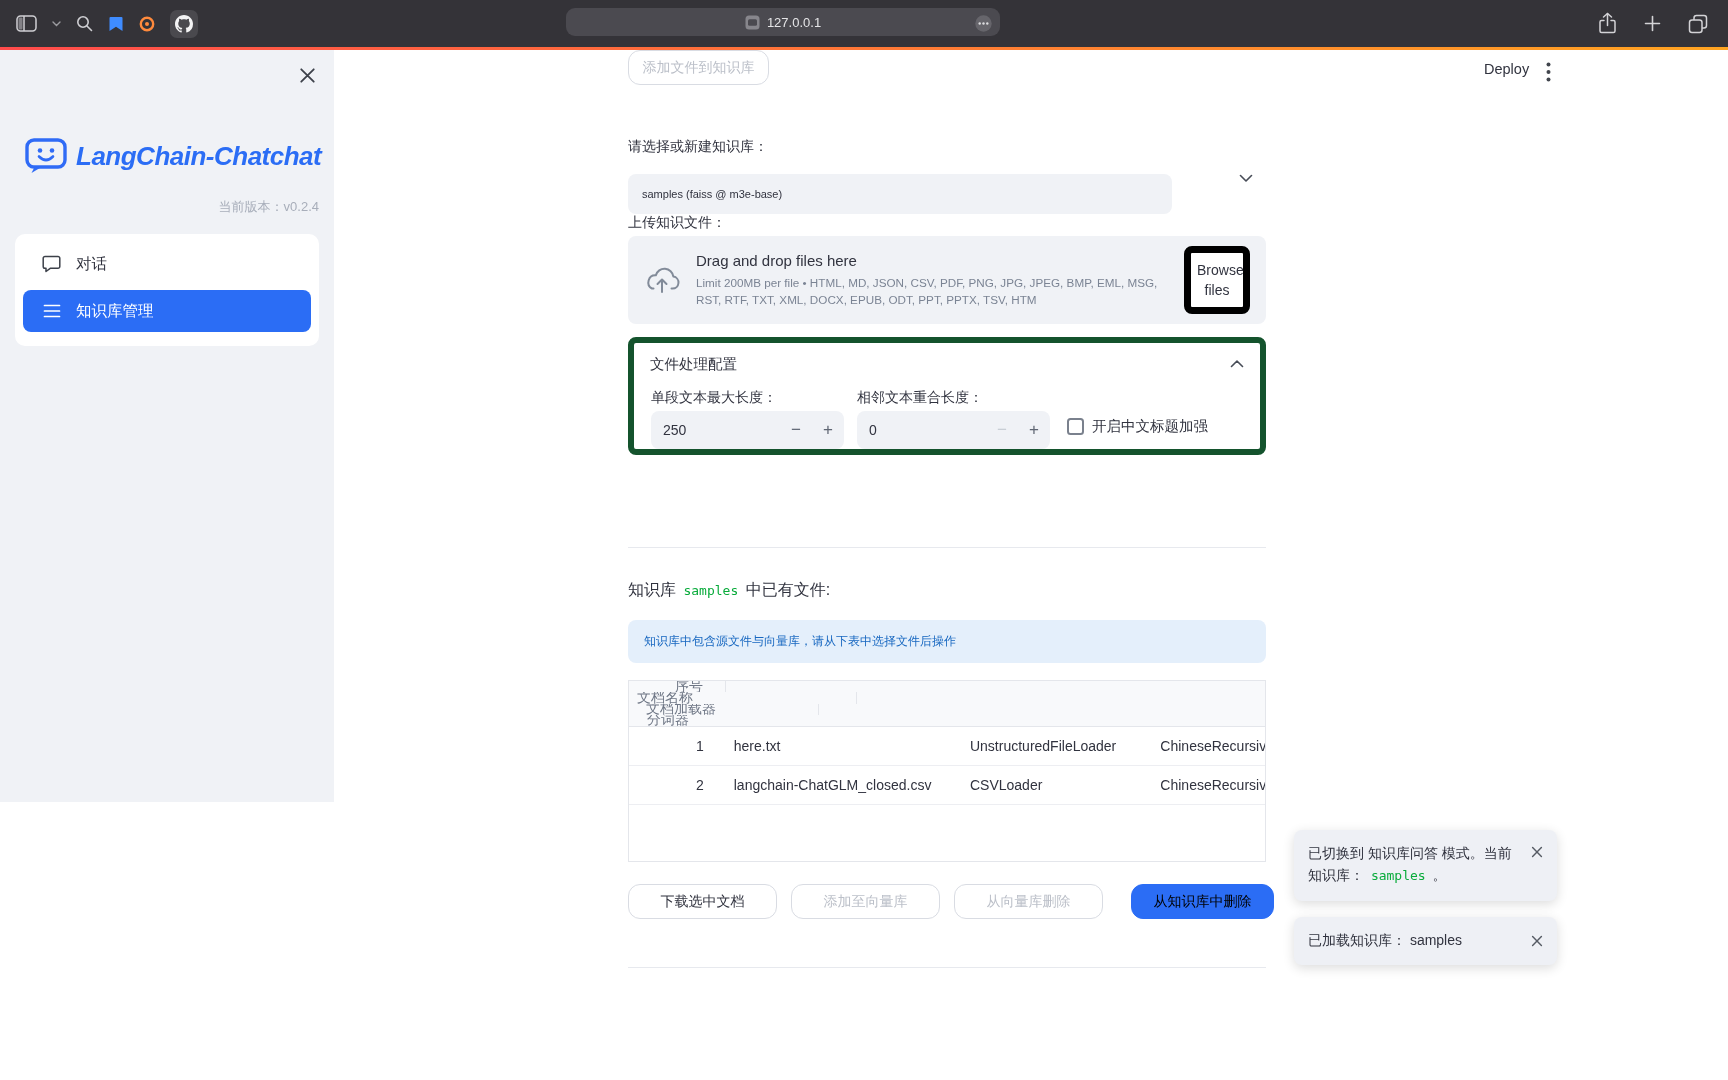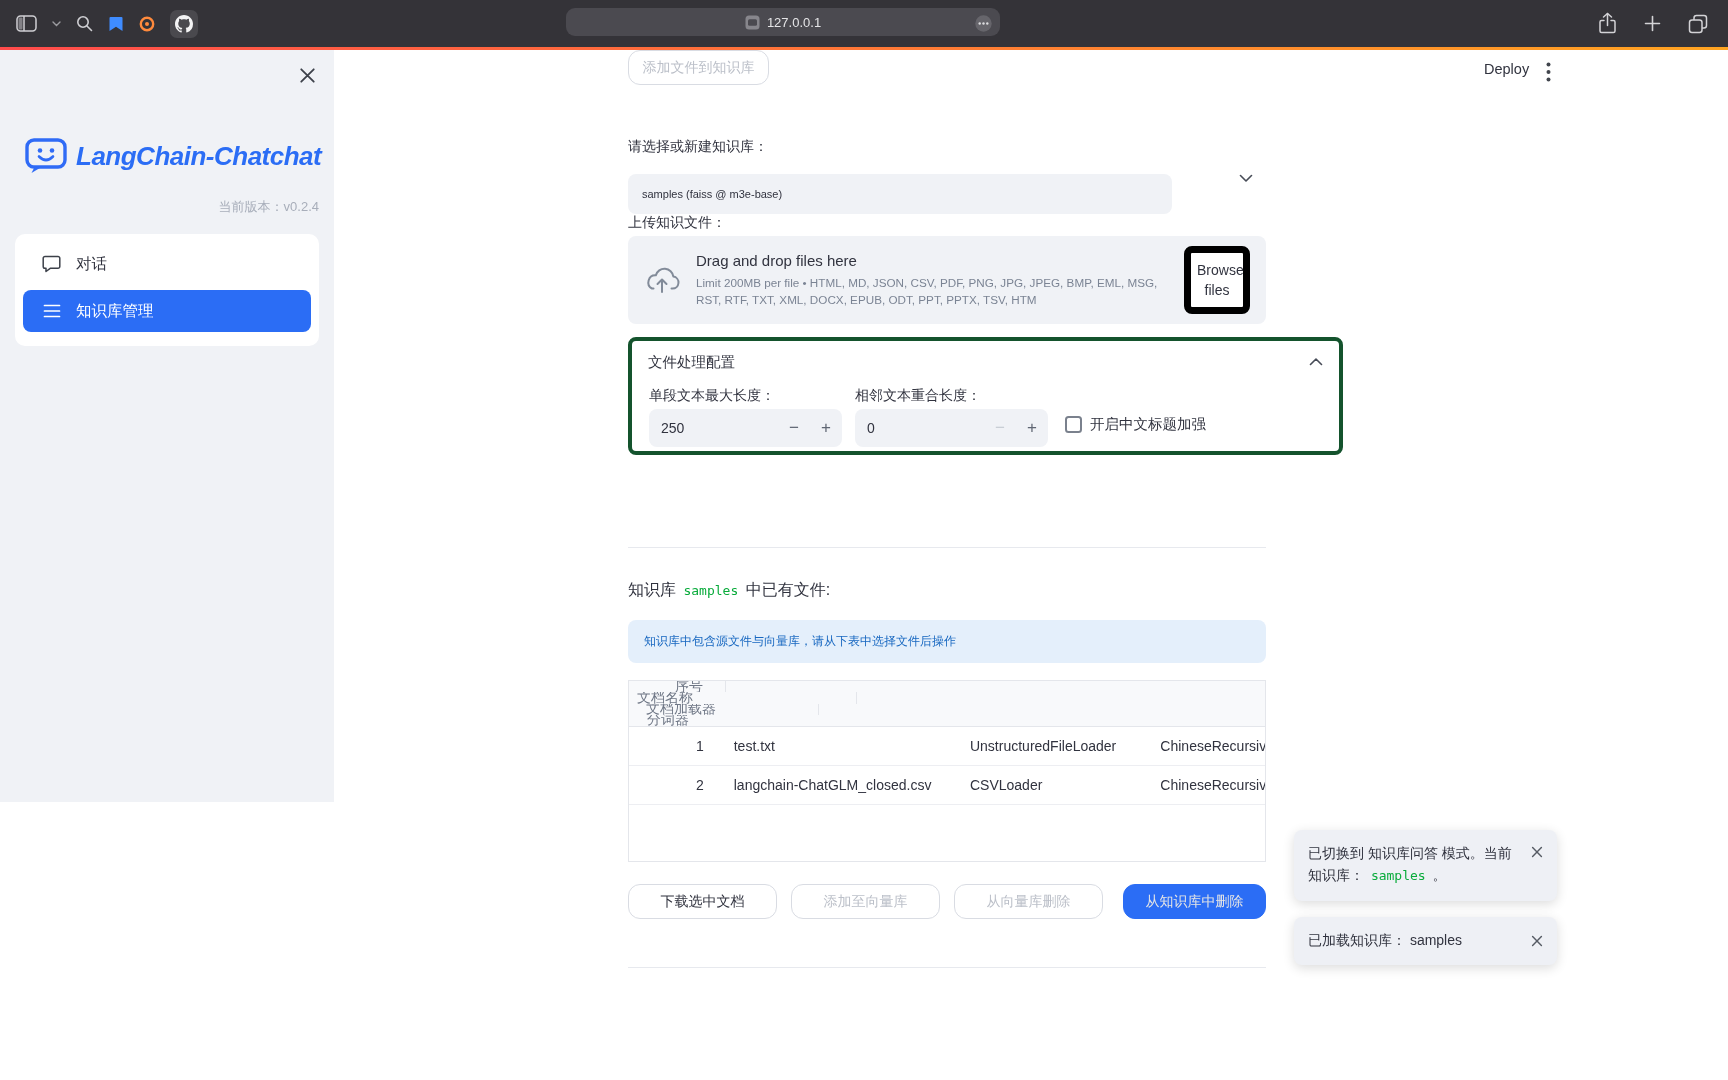--- a/index.html
+++ b/index.html
@@ -48,40 +48,40 @@
     display:flex; align-items:center; padding:0 14px; font-size:11px;margin-top:16px; }
   .upload-label { left:0; top:164px; }
   .dropzone { left:0; top:186px; width:638px; height:88px; background:#f0f2f6; border-radius:8px;
     display:flex; align-items:center; padding:0 16px; }
   .dz-text { margin-left:16px; width:470px; }
   .dz-title { font-size:15px; color:#31333f; margin-bottom:6px; }
   .dz-limit { font-size:11.7px; color:#7b8494; line-height:1.45; }
   .browse-btn { margin-left:auto; width:66px; padding:7px 6px; background:#fff; border:7px solid #000000; border-radius:8px;
     font-size:14px; color:#31333f; text-align:center; line-height:1.45; }
 
-  .expander { left:0; top:287px; width:715px; height:118px; border:4px solid #14532d; border-radius:8px; }
+  .expander { left:0; top:287px; width:638px; height:118px; border:6px solid #14532d; border-radius:8px; }
   .exp-header { height:42px; display:flex; align-items:center; padding:0 16px; font-size:14.5px; color:#31333f; }
   .exp-header .chev { margin-left:auto; }
   .exp-label { position:absolute; font-size:14px; color:#31333f; }
   .lbl-maxlen { left:17px; top:46px; }
   .lbl-overlap { left:223px; top:46px; }
   .num-input { position:absolute; top:68px; width:193px; height:38px; background:#f0f2f6; border-radius:8px;
     display:flex; align-items:center; overflow:hidden; }
   .ni-1 { left:17px; } .ni-2 { left:223px; }
   .num-value { flex:1; padding-left:12px; font-size:14px; color:#31333f; }
   .step-btn { width:32px; height:100%; display:flex; align-items:center; justify-content:center;
     font-size:17px; color:#5f6673; }
   .step-btn.disabled { color:#c7ccd4; }
   .checkbox { position:absolute; left:433px; top:75px; width:17px; height:17px; border:2px solid #7a818d; border-radius:3.5px; background:#fff; }
   .checkbox-label { position:absolute; left:458px; top:74px; font-size:14.5px; color:#31333f; }
 
   .btn { border-radius:12px; font-size:14px; display:flex; align-items:center; justify-content:center; }
   .btn-secondary { background:#fff; border:1px solid #d9dce3; color:#31333f; }
   .btn-disabled { background:#fff; border:1px solid #d9dce3; color:#bcc0c9; }
-  .btn-primary { background:var(--accent-blue,#2b6df5); border:1px solid var(--accent-blue,#2b6df5); color:#e5e5e5; }
+  .btn-primary { background:var(--accent-blue,#2b6df5); border:1px solid var(--accent-blue,#2b6df5); color:#000000;margin-left:8px; }
   .add-btn { left:0; top:421px; width:141px; height:35px; }
 
   .hr { left:0; width:638px; border-top:1px solid #e7e9ee; height:0; }
   .hr-1 { top:497px; } .hr-2 { top:917px; }
 
   .kb-heading { left:0; top:530px; font-size:16px; color:#31333f; }
   .code { font-family:"DejaVu Sans Mono","Liberation Mono",monospace; font-size:13px; color:var(--code-green,#09ab3b); padding:0 3px; }
 
   .info-box { left:0; top:570px; width:638px; height:43px; background:var(--info-bg,#e4effb); border-radius:8px;
     display:flex; align-items:center; padding-left:16px; font-size:12px; color:var(--info-text,#1767c0); }
@@ -316,21 +316,21 @@
 
   <div class="table">
     <div class="t-row t-head">
       <div class="t-cell c0">序号</div>
       <div class="t-cell c1">文档名称</div>
       <div class="t-cell c2">文档加载器</div>
       <div class="t-cell c3">分词器</div>
     </div>
     <div class="t-row">
       <div class="t-cell c0">1</div>
-      <div class="t-cell c1">test.txt</div>
+      <div class="t-cell c1">here.txt</div>
       <div class="t-cell c2">UnstructuredFileLoader</div>
       <div class="t-cell c3">ChineseRecursive</div>
     </div>
     <div class="t-row">
       <div class="t-cell c0">2</div>
       <div class="t-cell c1">langchain-ChatGLM_closed.csv</div>
       <div class="t-cell c2">CSVLoader</div>
       <div class="t-cell c3">ChineseRecursive</div>
     </div>
   </div>

